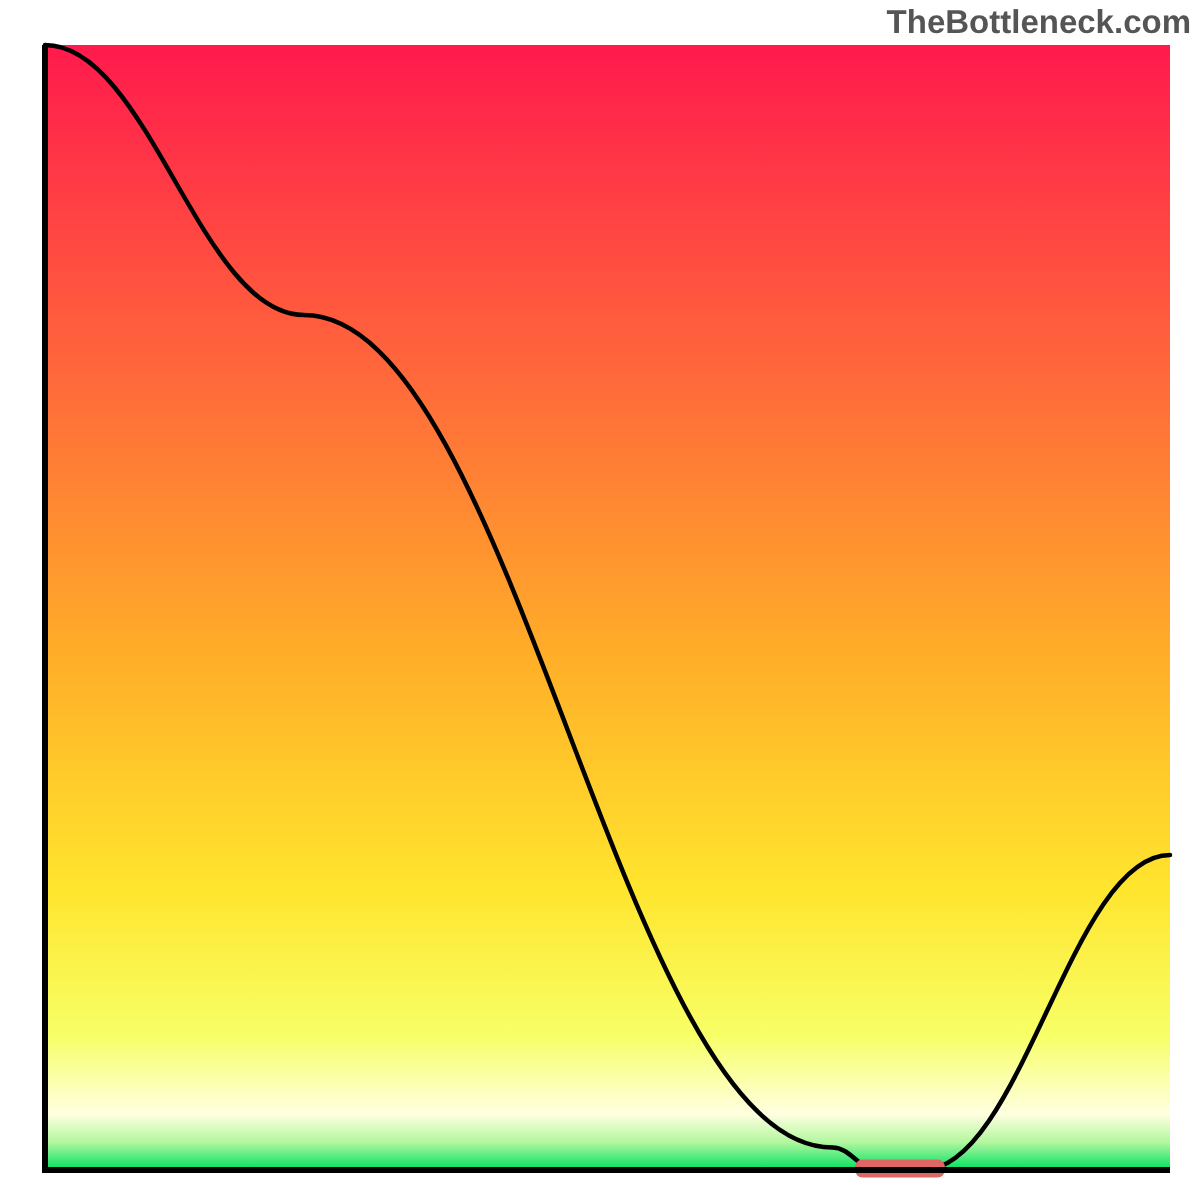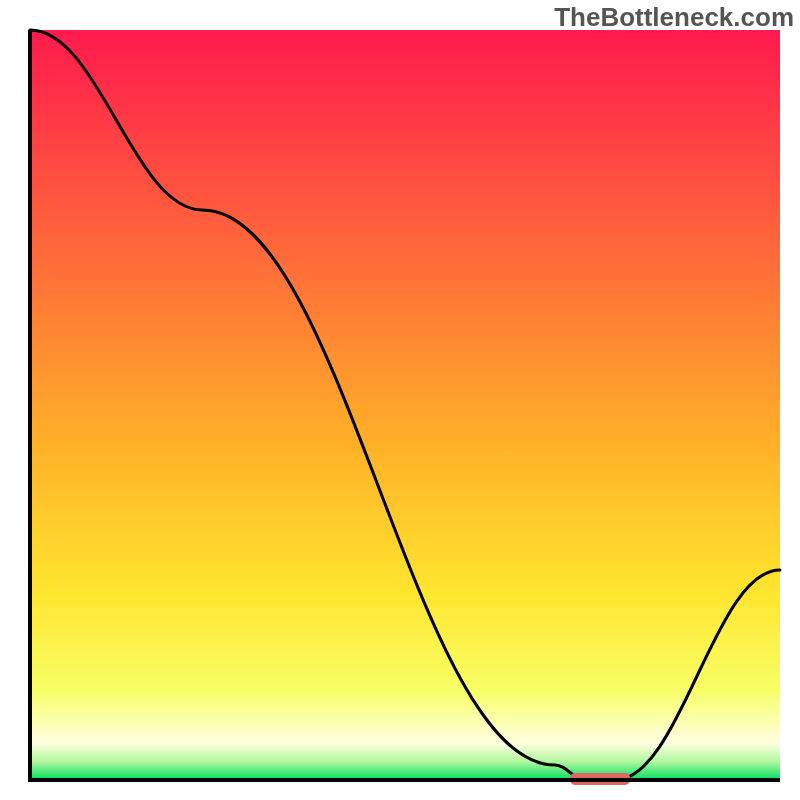--- a/index.html
+++ b/index.html
@@ -13,21 +13,21 @@
   }
   .chart-container {
     position: relative;
     width: 800px;
     height: 800px;
   }
   .watermark {
     position: absolute;
     top: 2px;
     right: 6px;
-    font-size: 26px;
+    font-size: 22px;
     font-weight: bold;
     color: #555555;
     z-index: 10;
     pointer-events: none;
   }
   svg.plot {
     position: absolute;
     left: 0;
     top: 0;
     width: 800px;

